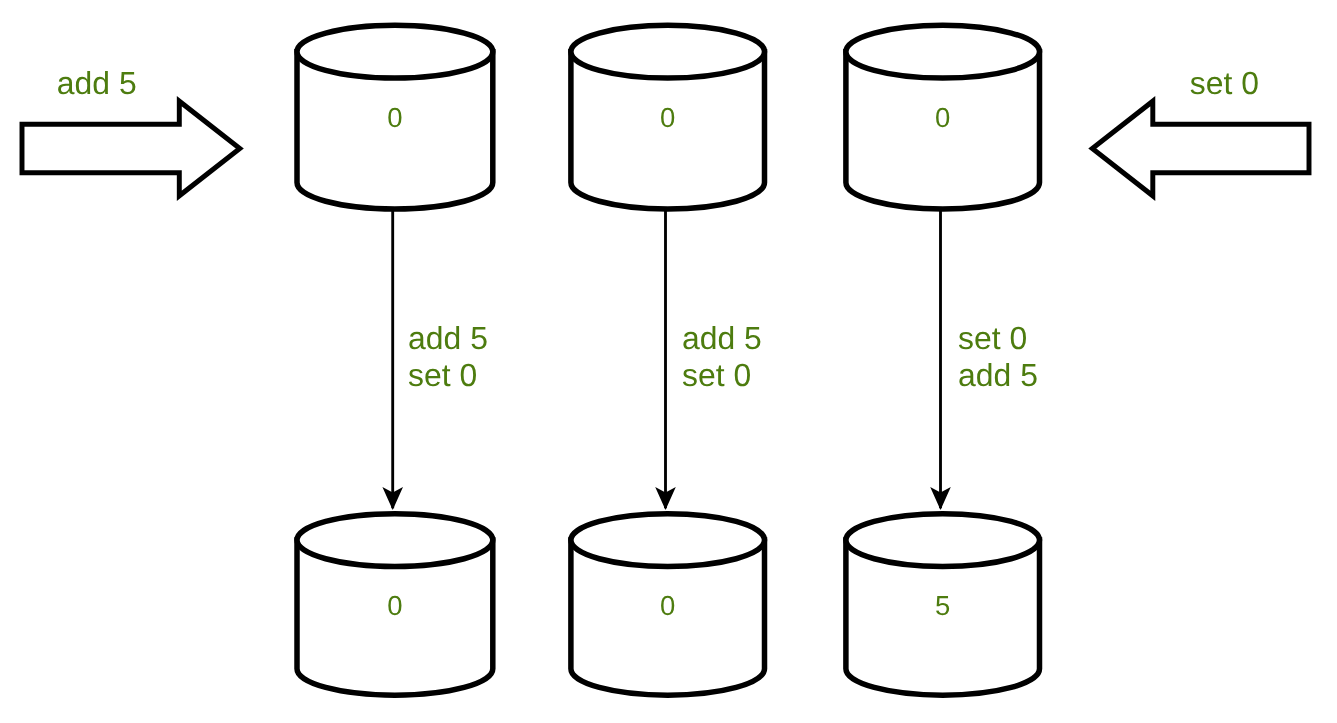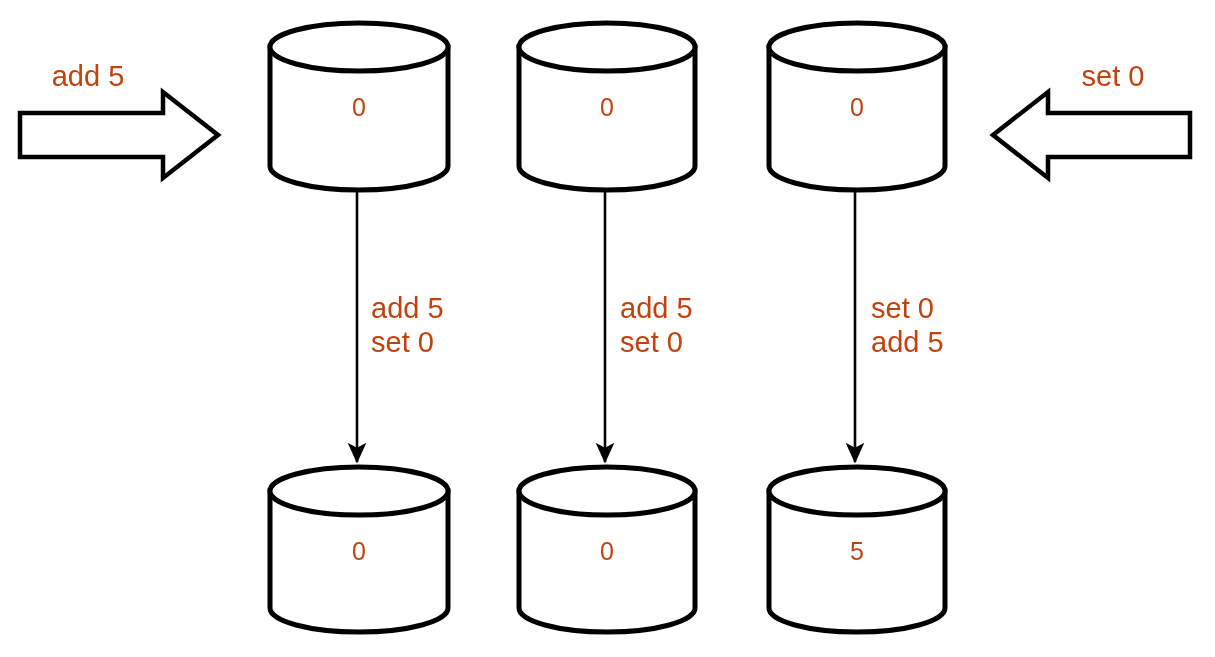--- a/index.html
+++ b/index.html
@@ -20,21 +20,21 @@
     height: 657px;
   }
   #canvas > svg {
     position: absolute;
     top: 0;
     left: 0;
   }
   .txt {
     position: absolute;
     white-space: pre;
-    color: #c2410c;
+    color: #4d7c0f;
     line-height: 1.18;
   }
   .op-label {
     font-size: 29px;
     text-align: center;
   }
   .edge-label {
     font-size: 29px;
     text-align: center;
   }

